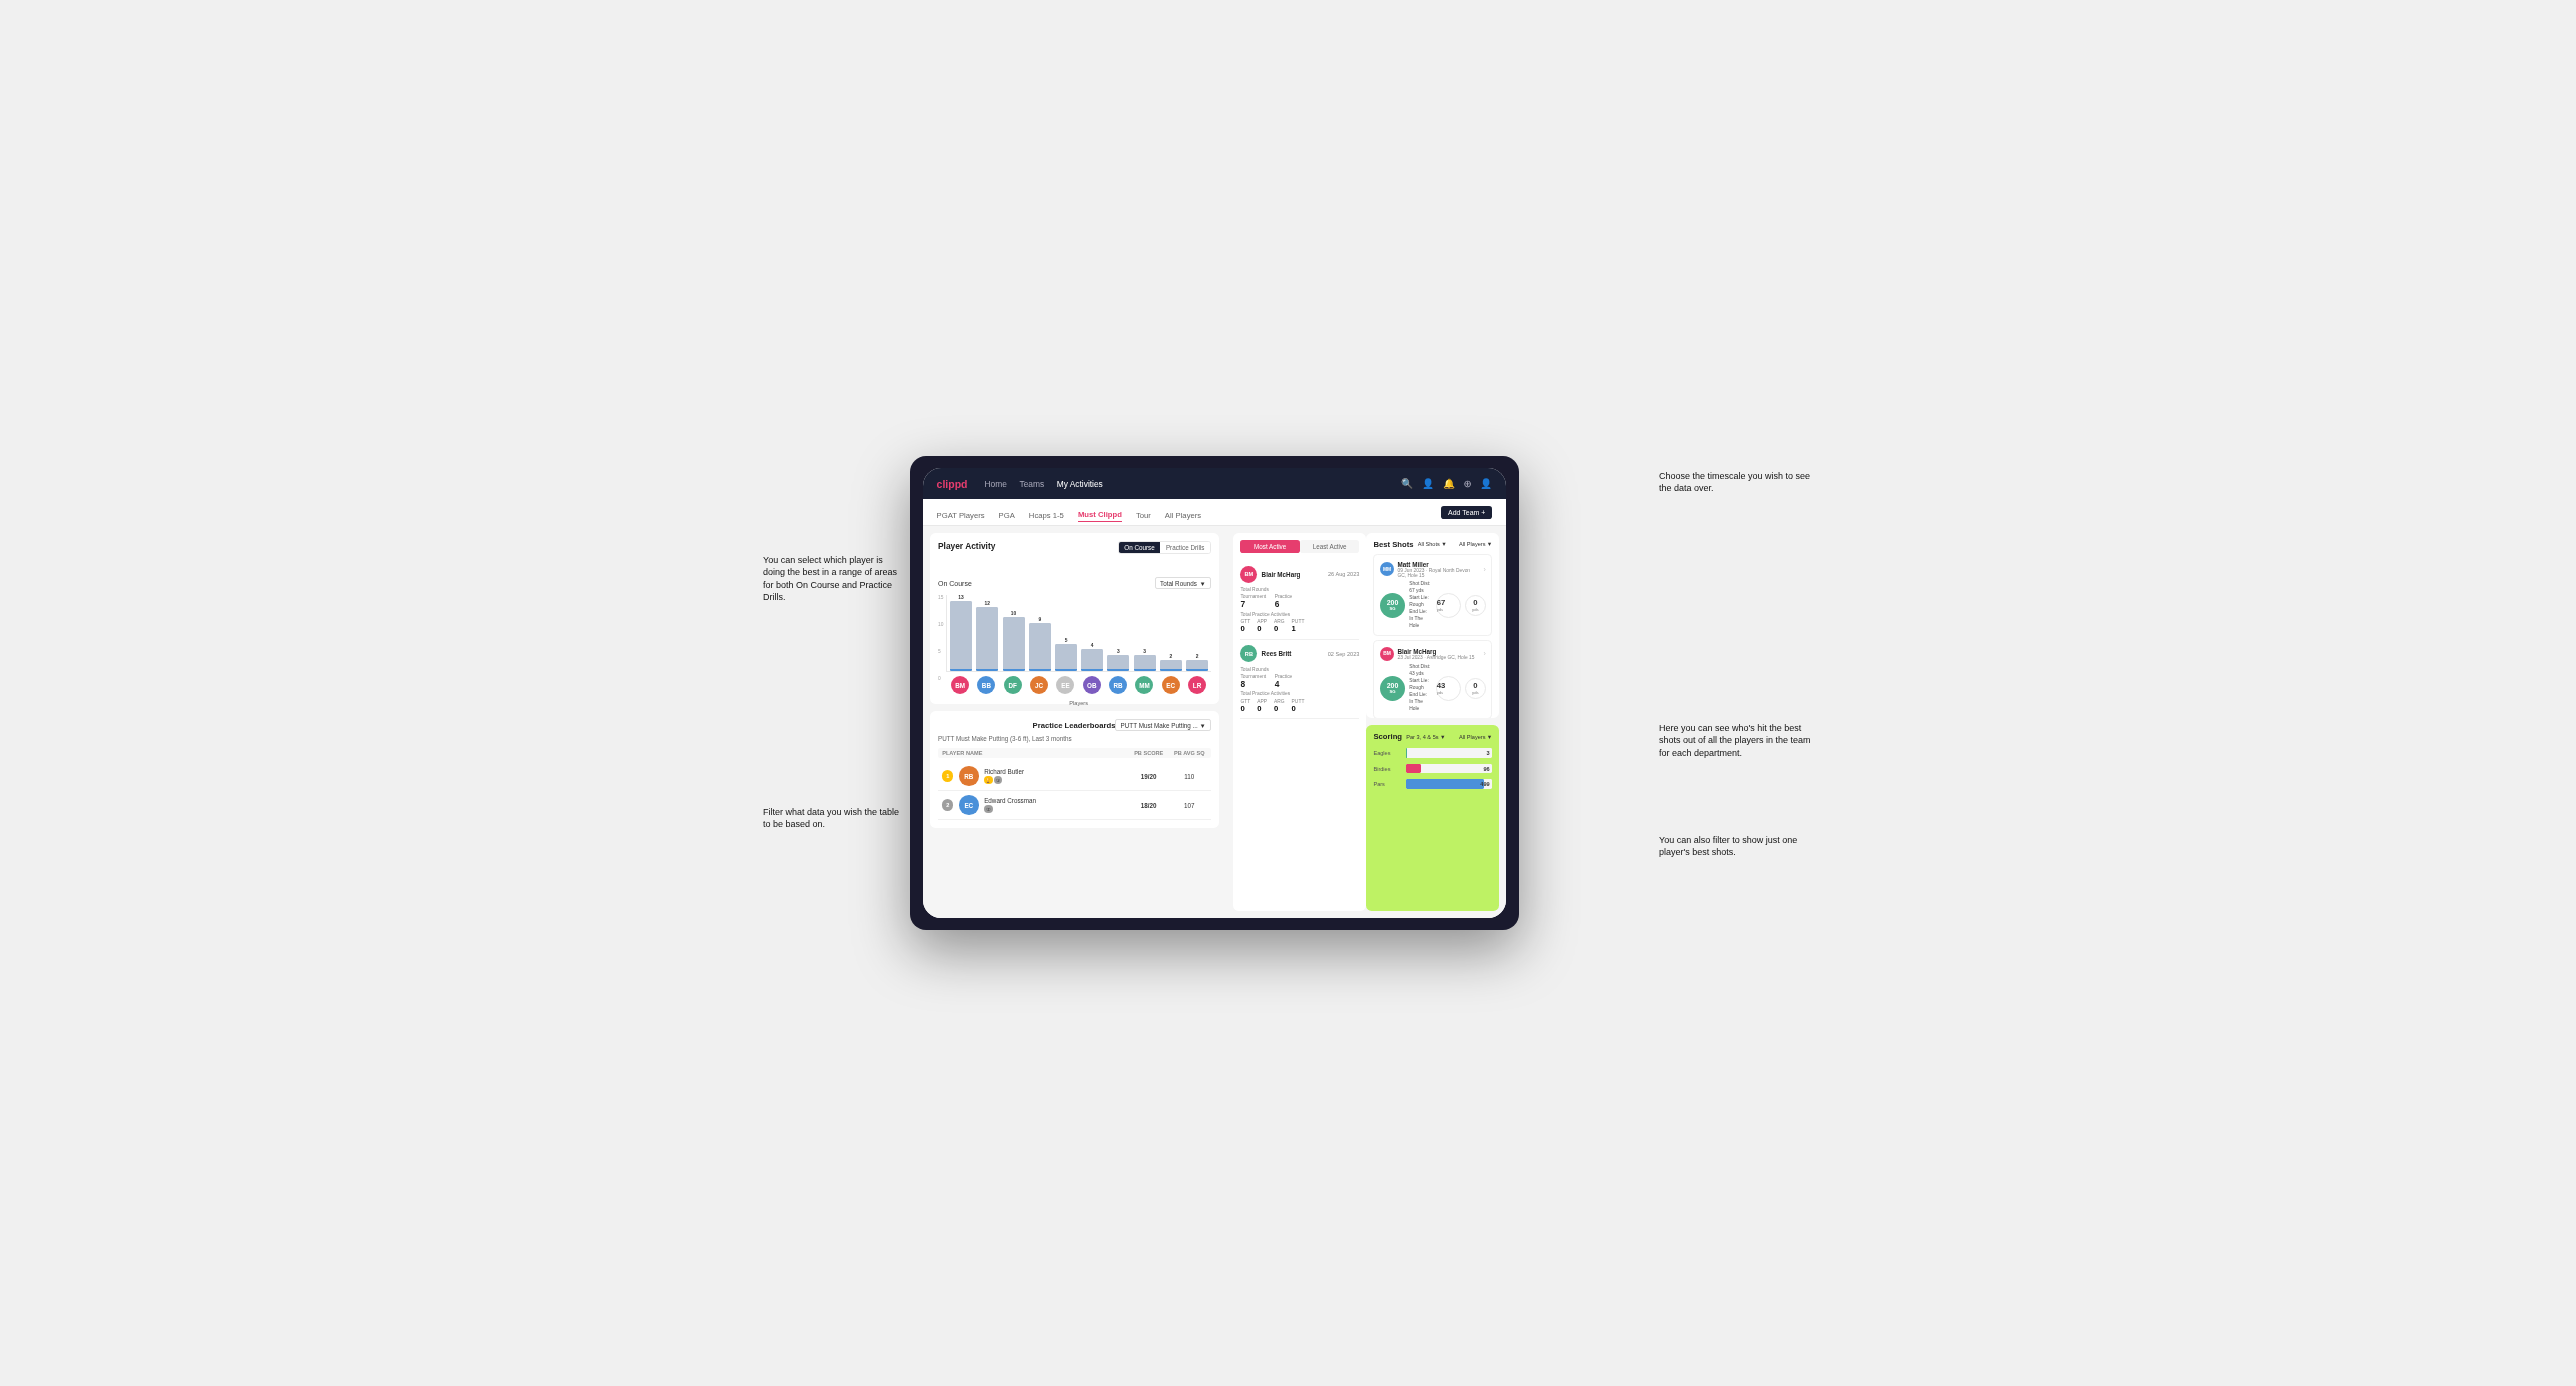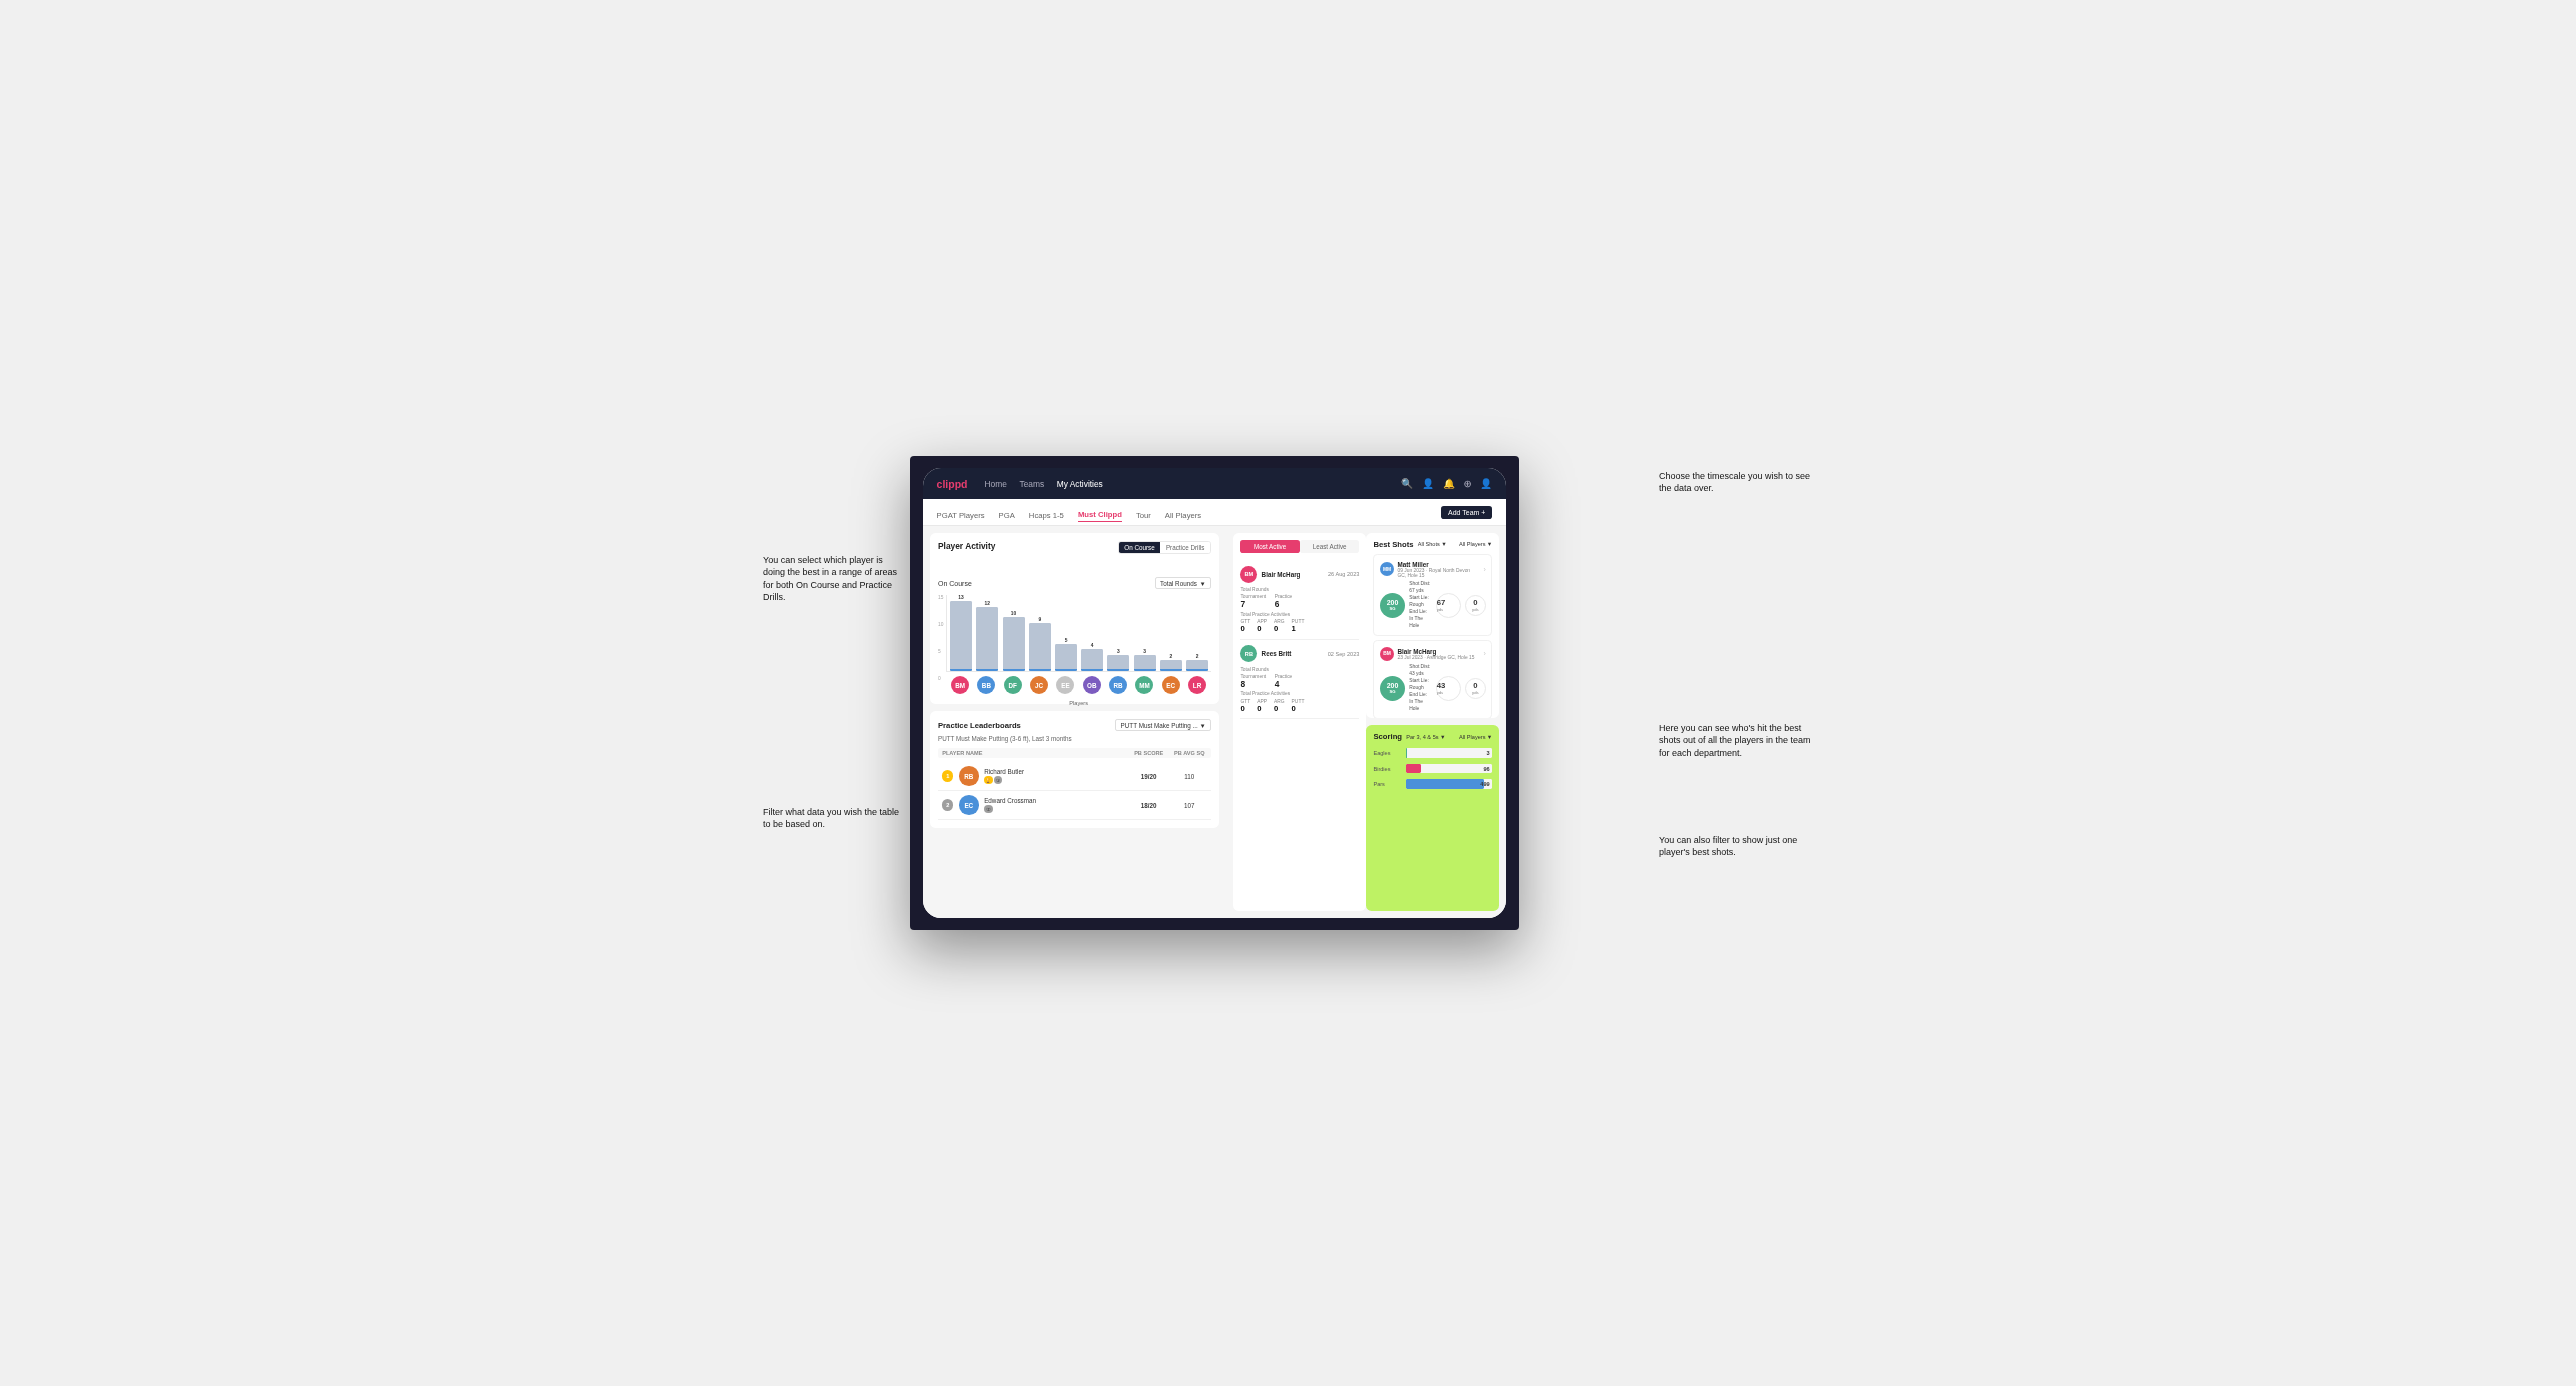--- a/index.html
+++ b/index.html
@@ -49,21 +49,21 @@
     }
     .annotation-right-2 {
       right: 0;
       top: 378px;
       max-width: 154px;
     }
 
     
     .tablet {
       background: #1a1a2e;
-      border-radius: 4px;
+      border-radius: 16px;
       padding: 12.6px;
       box-shadow: 0 21px 56px rgba(0,0,0,0.4);
       margin: 0 auto;
       width: 609px;
       position: relative;
     }
 
     .tablet-screen {
       background: #fff;
       border-radius: 18px;
@@ -338,21 +338,21 @@
 
     
     .leaderboard-card {
       background: #fff;
       border-radius: 5.6px;
       padding: 8.4px;
     }
     .lb-header {
       display: flex;
       align-items: center;
-      justify-content: space-between;
+      justify-content: flex-end;
     }
     .lb-title { font-size: 7.7px; font-weight: 600; color: #222; }
     .lb-filter {
       font-size: 6.3px;
       border: 0.7px solid #ddd;
       border-radius: 2.1px;
       padding: 1.4px 4.2px;
       color: #333;
       cursor: pointer;
     }

